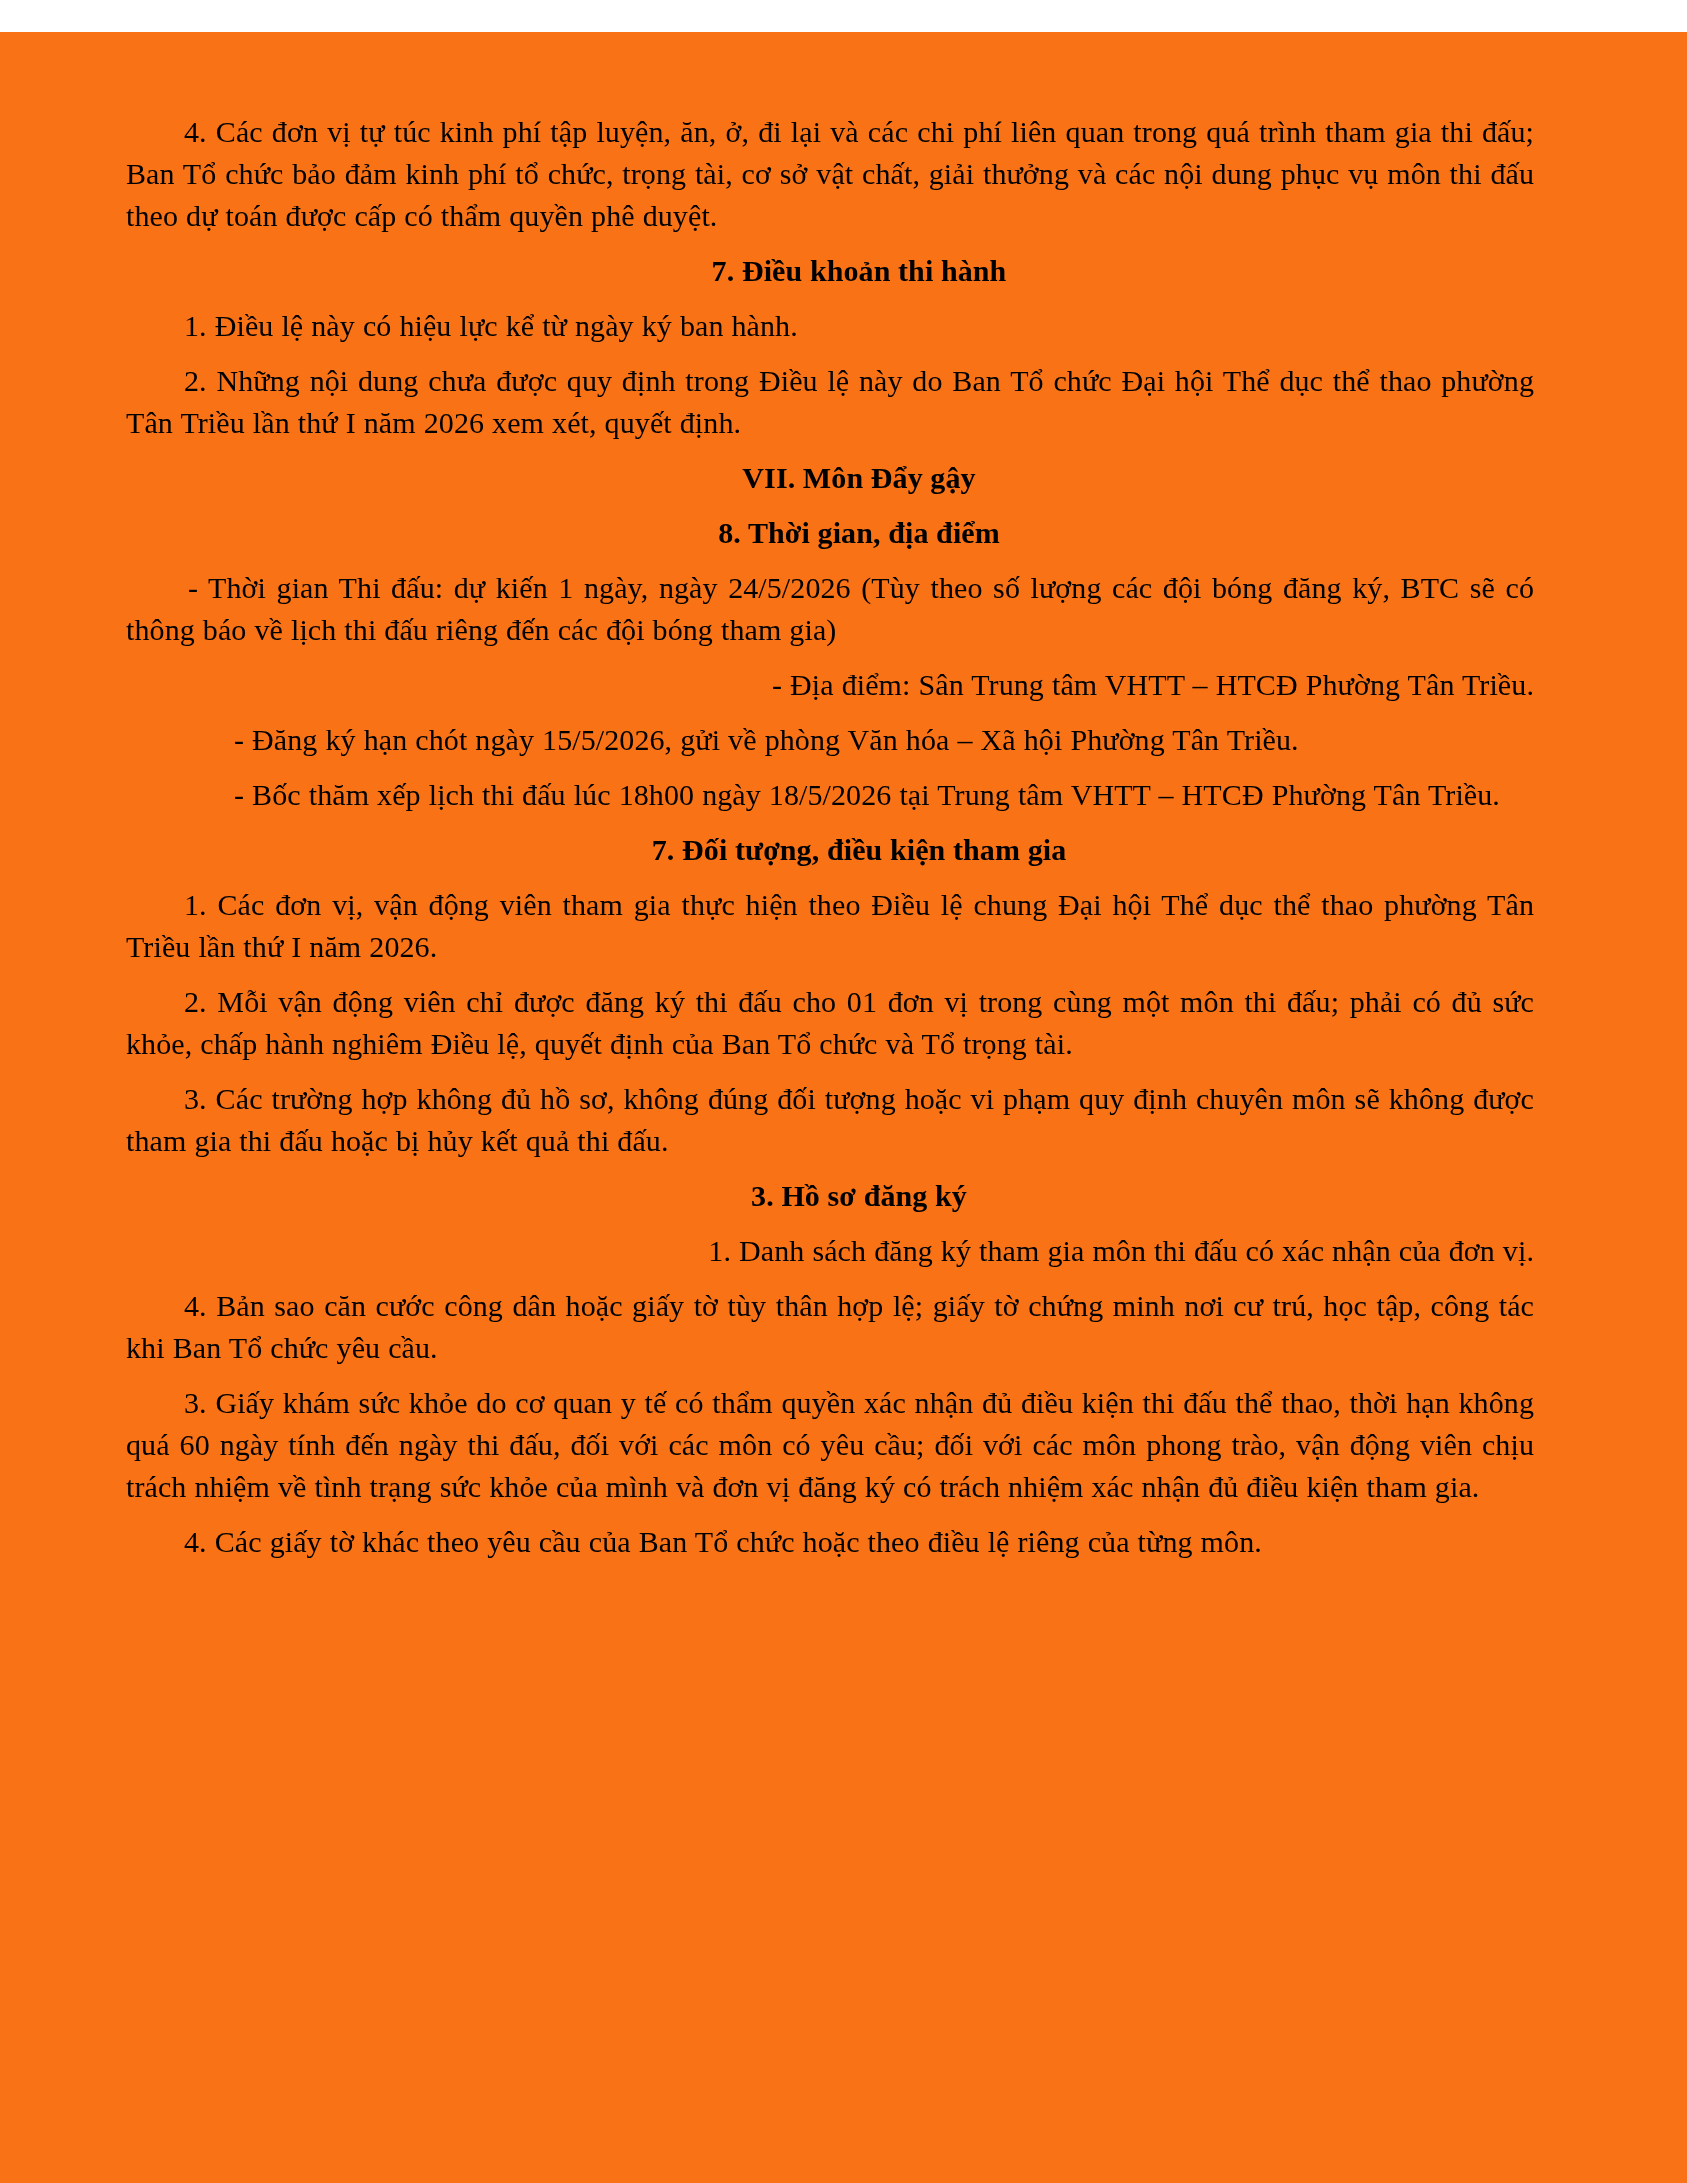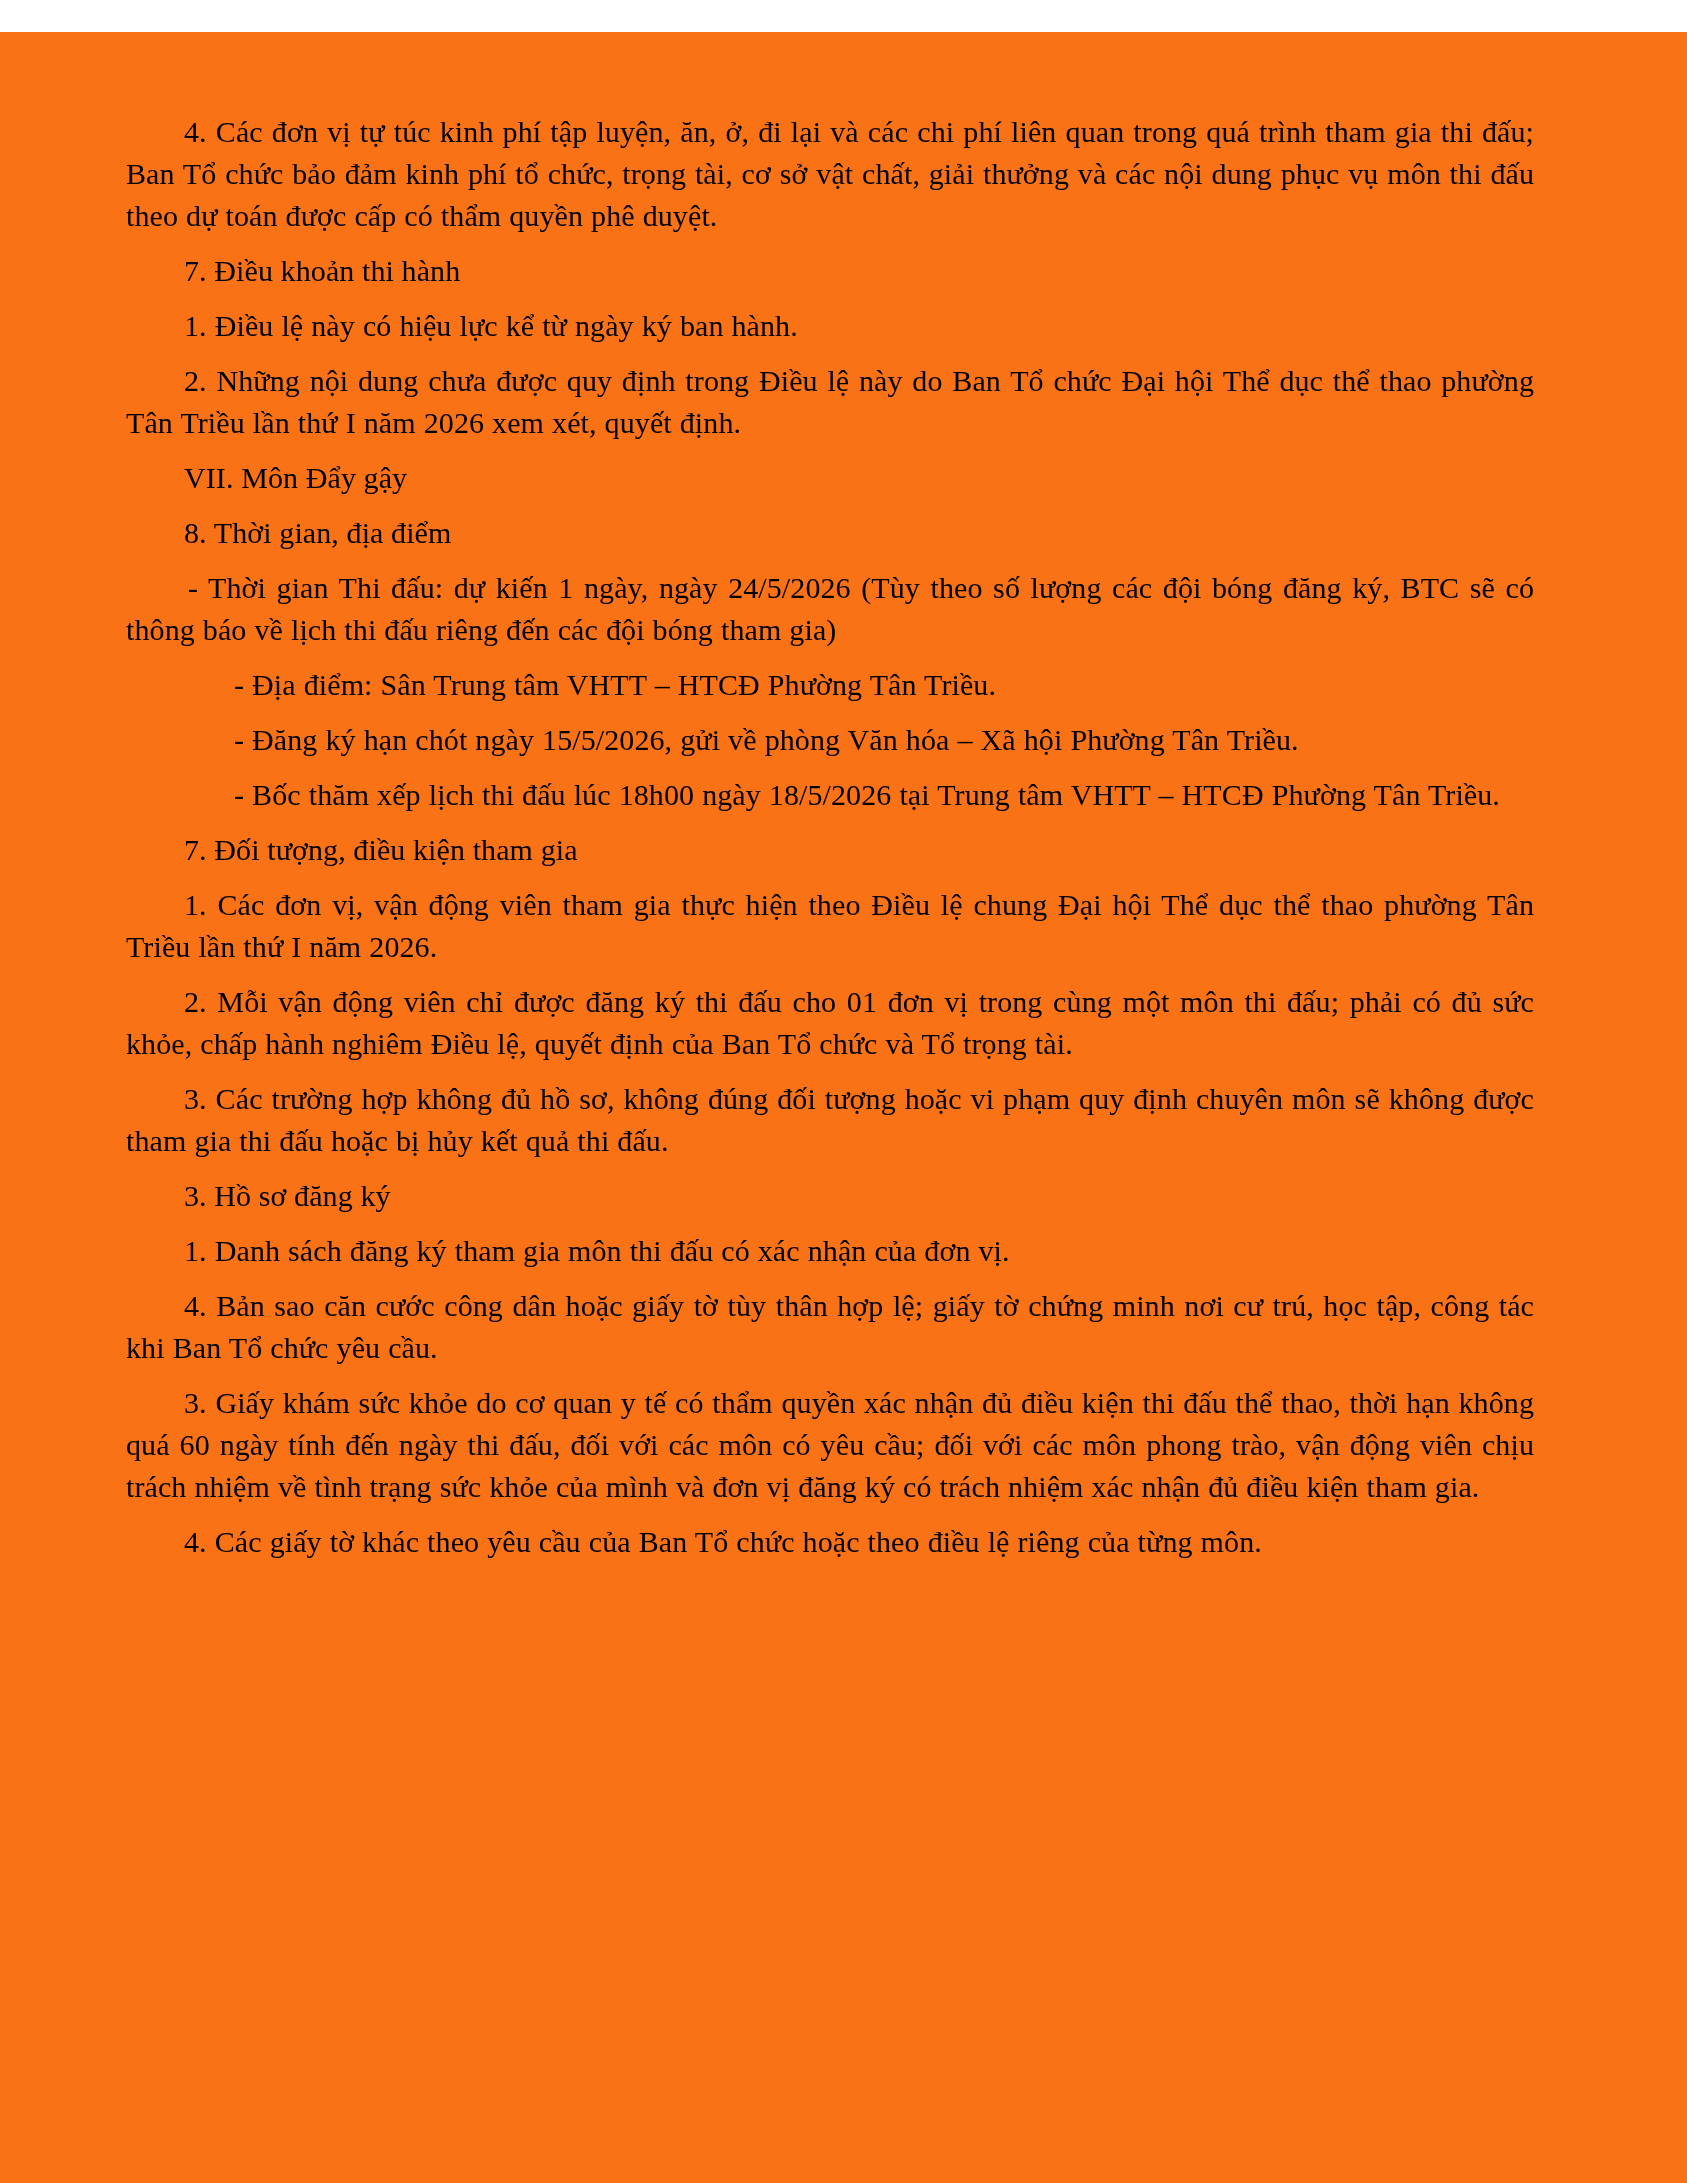--- a/index.html
+++ b/index.html
@@ -42,22 +42,22 @@
     letter-spacing: 0.1px;
     word-spacing: 0.4px;
   }
   .para:last-child {
     margin-bottom: 0;
   }
   
   .heading {
     font-size: 30px;
     line-height: 42px;
-    font-weight: normal;
-    text-align: left;
+    font-weight: bold;
+    text-align: center;
     margin: 0 0 13px 0;
     text-indent: 58px;
     letter-spacing: 0.1px;
   }
   
   .bullet {
     font-size: 30px;
     line-height: 42px;
     text-align: justify;
     text-justify: inter-word;
@@ -72,21 +72,21 @@
     line-height: 42px;
     text-align: justify;
     text-justify: inter-word;
     margin: 0 0 13px 0;
     text-indent: 108px;
     letter-spacing: 0.1px;
     word-spacing: 0.4px;
   }
   
   .nowrap-justify {
-    text-align: left;
+    text-align: right;
   }
 </style>
 </head>
 <body>
 
 <div class="page">
   <div class="content">
 
     <p class="para">4. Các đơn vị tự túc kinh phí tập luyện, ăn, ở, đi lại và các chi phí liên quan trong quá trình tham gia thi đấu; Ban Tổ chức bảo đảm kinh phí tổ chức, trọng tài, cơ sở vật chất, giải thưởng và các nội dung phục vụ môn thi đấu theo dự toán được cấp có thẩm quyền phê duyệt.</p>
 

